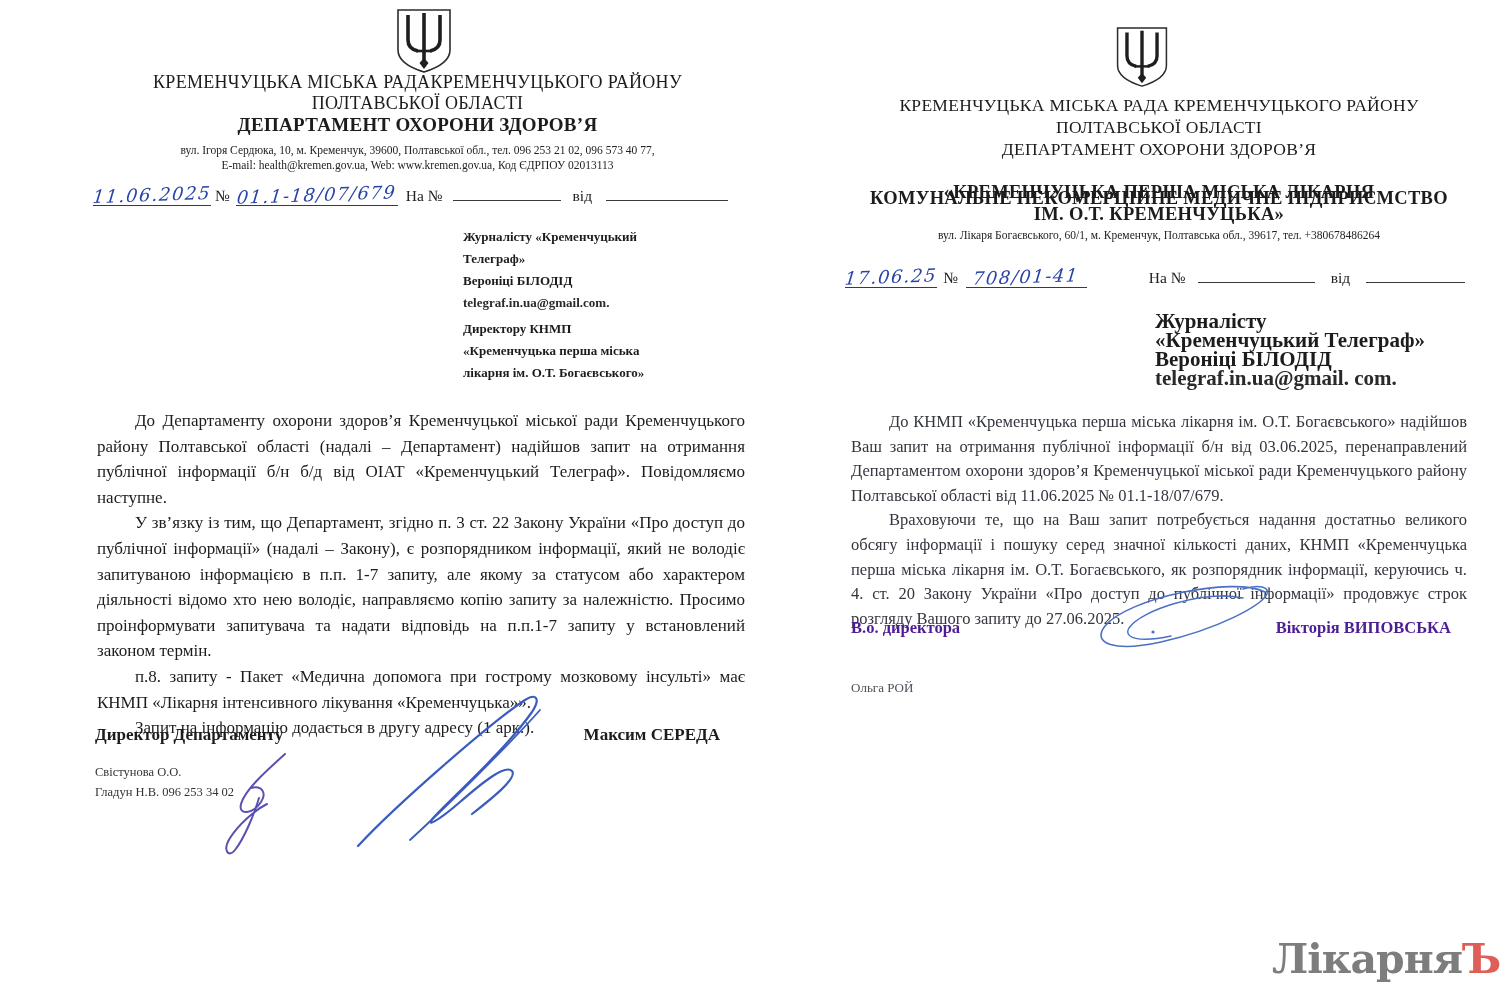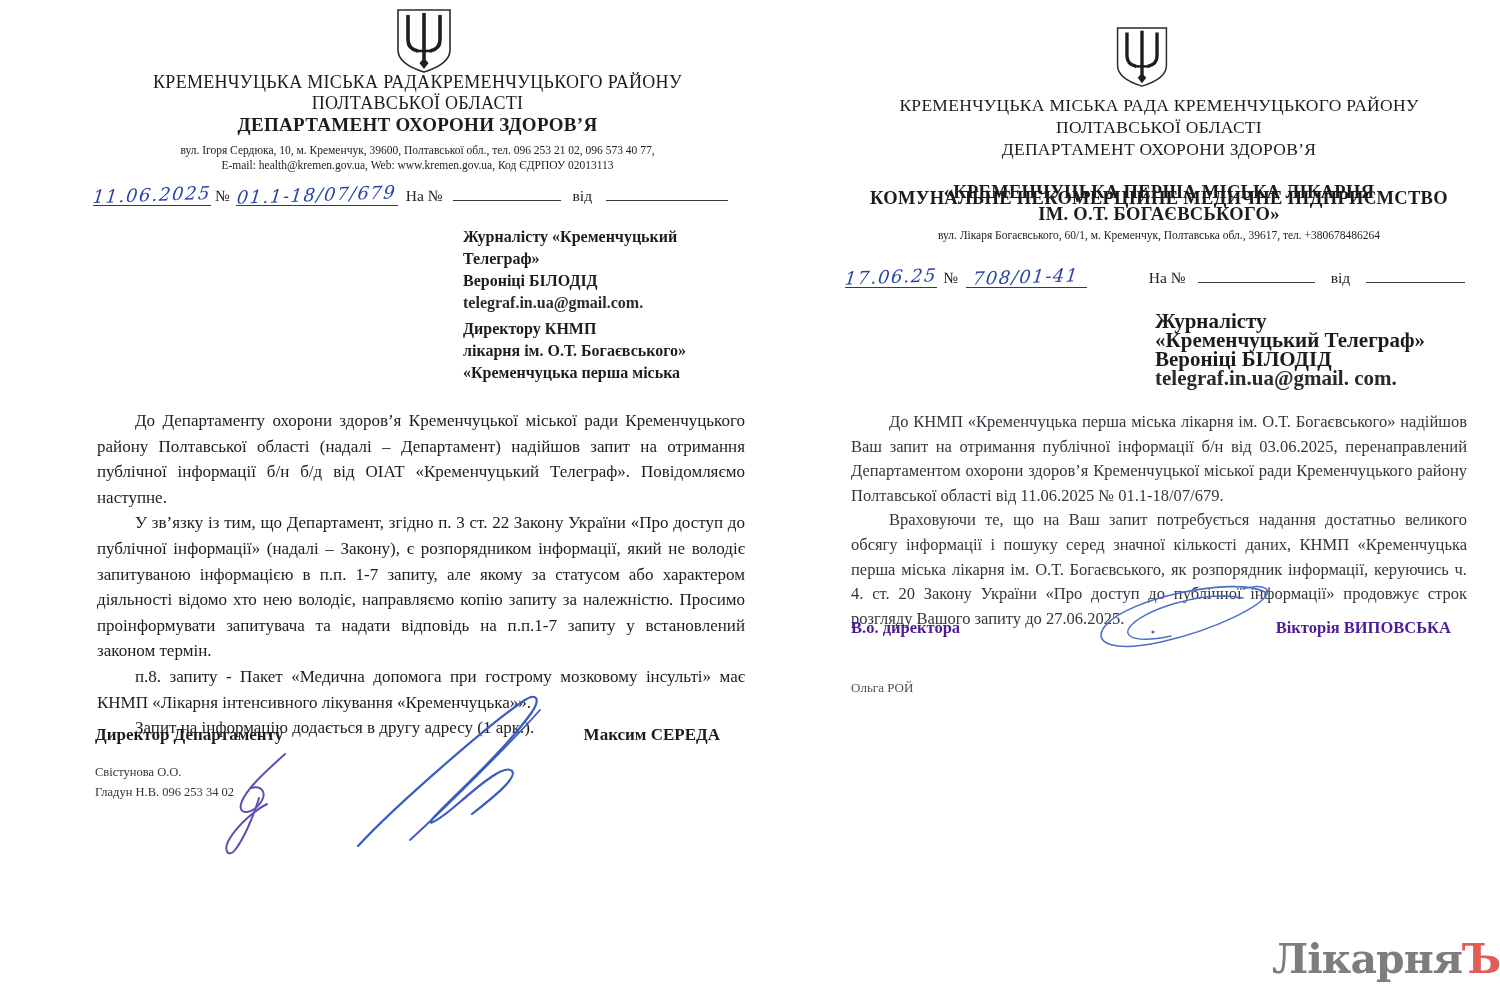--- a/index.html
+++ b/index.html
@@ -15,21 +15,21 @@
   .org-sz{font-size:18px;line-height:20px;}
   .org-big{font-size:19px;line-height:21px;}
   .addr{position:absolute;width:100%;text-align:center;font-size:11.5px;line-height:15px;color:#222;}
   .refline{position:absolute;display:flex;align-items:baseline;}
   .typed-lbl{font-size:15.5px;color:#222;white-space:nowrap;}
   .hw-slot{display:inline-block;border-bottom:1.6px solid #3a3a3a;text-align:center;}
   .hw-text{display:inline-block;font-family:"DejaVu Serif", serif;font-style:italic;
            color:#2743a6;font-size:18px;letter-spacing:1.5px;transform:rotate(-2deg) skewX(-8deg);
            white-space:nowrap;}
   .blank-slot{display:inline-block;border-bottom:1.4px solid #3a3a3a;height:17px;}
-  .recipient{position:absolute;font-size:16px;line-height:22px;}
+  .recipient{position:absolute;font-size:13px;line-height:22px;}
   .recipient .ln{font-weight:bold;}
   .recipient .email{font-weight:bold;color:#2a2a2a;}
   .body-text{position:absolute;text-align:justify;}
   .body-text p{margin:0;text-indent:38px;}
   .pl-body{font-size:17px;line-height:25.6px;}
   .pr-body{font-size:16.5px;line-height:24.6px;color:#33363e;}
   .sig-row{position:absolute;display:flex;justify-content:space-between;font-weight:bold;}
   .executor{position:absolute;font-size:12.5px;line-height:19px;color:#333;}
   .sig-svg{position:absolute;}
   .watermark{position:absolute;font-family:"DejaVu Serif", serif;font-weight:bold;
@@ -74,22 +74,22 @@
 
     <div class="recipient" style="left:378px;top:226px;width:285px;">
       <div class="ln">Журналісту «Кременчуцький</div>
       <div class="ln">Телеграф»</div>
       <div class="ln">Вероніці БІЛОДІД</div>
       <div class="email">telegraf.in.ua@gmail.com.</div>
     </div>
 
     <div class="recipient" style="left:378px;top:318px;width:285px;">
       <div class="ln">Директору КНМП</div>
+      <div class="ln">«Кременчуцька перша міська</div>
       <div class="ln">лікарня ім. О.Т. Богаєвського»</div>
-      <div class="ln">«Кременчуцька перша міська</div>
     </div>
 
     <div class="body-text pl-body" style="left:12px;top:408px;width:648px;">
       <p>До Департаменту охорони здоров’я Кременчуцької міської ради Кременчуцького району Полтавської області (надалі – Департамент) надійшов запит на отримання публічної інформації б/н б/д від ОІАТ «Кременчуцький Телеграф». Повідомляємо наступне.</p>
       <p>У зв’язку із тим, що Департамент, згідно п. 3 ст. 22 Закону України «Про доступ до публічної інформації» (надалі – Закону), є розпорядником інформації, який не володіє запитуваною інформацією в п.п. 1-7 запиту, але якому за статусом або характером діяльності відомо хто нею володіє, направляємо копію запиту за належністю. Просимо проінформувати запитувача та надати відповідь на п.п.1-7 запиту у встановлений законом термін.</p>
       <p>п.8. запиту - Пакет «Медична допомога при гострому мозковому інсульті» має КНМП «Лікарня інтенсивного лікування «Кременчуцька»».</p>
       <p>Запит на інформацію додається в другу адресу (1 арк.).</p>
     </div>
 
     <div class="sig-row" style="left:10px;top:725px;width:625px;font-size:17px;">
@@ -122,21 +122,21 @@
         <path d="M22,43 h16" fill="none" stroke="#1e1e1e" stroke-width="2.6"></path>
         <path d="M30,50 l-4.5,5 4.5,6 4.5,-6 z" fill="#1e1e1e"></path>
       </svg>
     </div>
 
     <div class="org" style="top:95px;font-size:17.5px;">КРЕМЕНЧУЦЬКА МІСЬКА РАДА КРЕМЕНЧУЦЬКОГО РАЙОНУ</div>
     <div class="org" style="top:117px;font-size:17.5px;">ПОЛТАВСЬКОЇ ОБЛАСТІ</div>
     <div class="org" style="top:139px;font-size:17.5px;">ДЕПАРТАМЕНТ ОХОРОНИ ЗДОРОВ’Я</div>
     <div class="org bold" style="top:160px;font-size:18.5px;margin-top:28px;">КОМУНАЛЬНЕ НЕКОМЕРЦІЙНЕ МЕДИЧНЕ ПІДПРИЄМСТВО</div>
     <div class="org bold" style="top:182px;font-size:18.5px;">«КРЕМЕНЧУЦЬКА ПЕРША МІСЬКА ЛІКАРНЯ</div>
-    <div class="org bold" style="top:204px;font-size:18.5px;">ІМ. О.Т. БОГАЄВСЬКОГО»</div>
+    <div class="org bold" style="top:204px;font-size:18.5px;">ІМ. О.Т. КРЕМЕНЧУЦЬКА»</div>
 
     <div class="addr" style="top:228px;">вул. Лікаря Богаєвського, 60/1, м. Кременчук, Полтавська обл., 39617, тел. +380678486264</div>
 
     <div class="refline" style="left:0px;top:265px;width:620px;">
       <span class="hw-slot" style="width:98px;"><span class="hw-text">17.06.25</span></span>
       <span class="typed-lbl" style="margin-left:6px;">№</span>
       <span class="hw-slot" style="width:132px;margin-left:8px;"><span class="hw-text">708/01-41</span></span>
       <span class="typed-lbl" style="margin-left:62px;">На №</span>
       <span class="blank-slot" style="width:128px;margin-left:12px;"></span>
       <span class="typed-lbl" style="margin-left:16px;">від</span>

